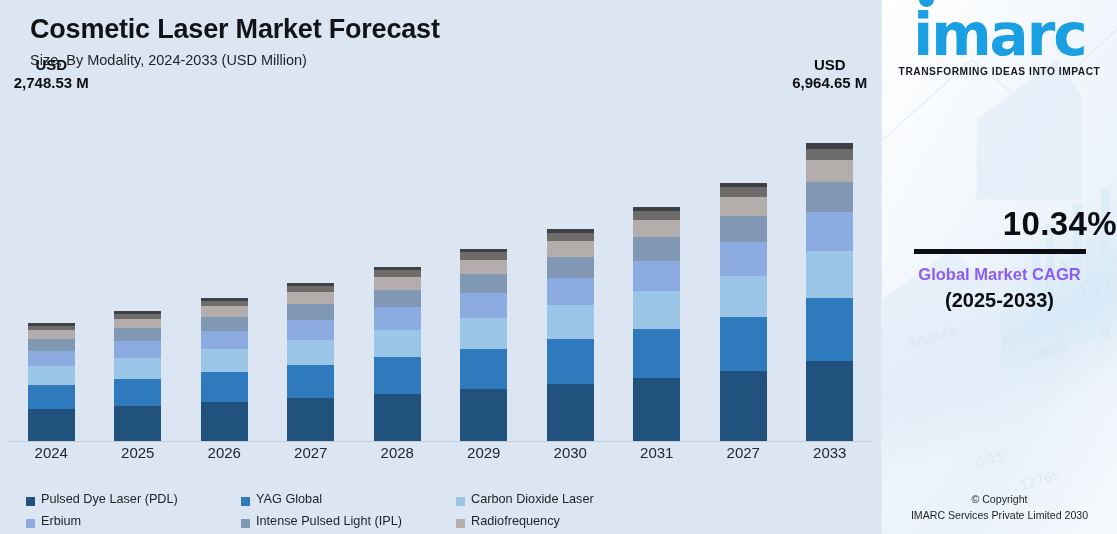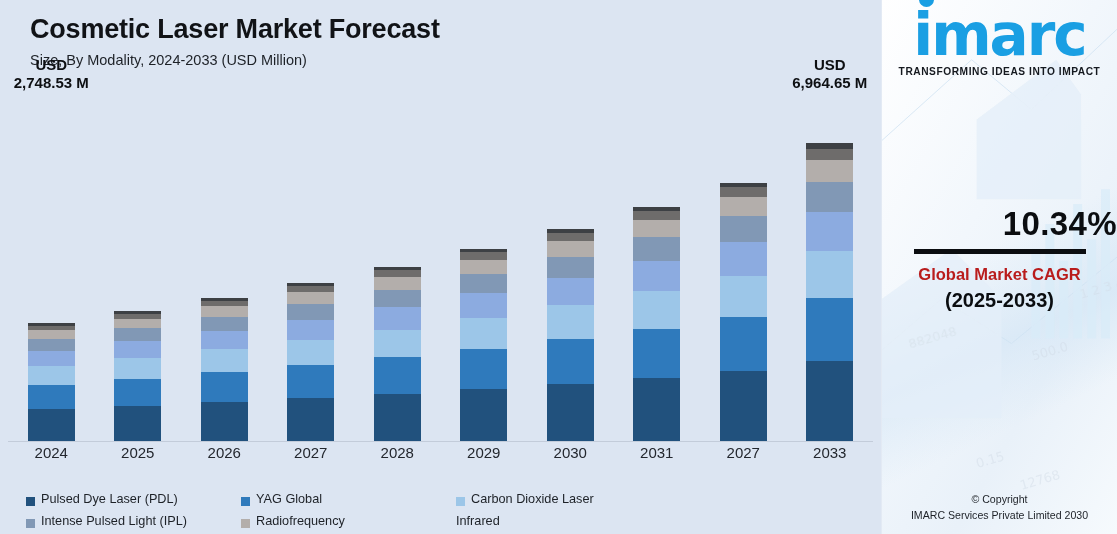--- a/index.html
+++ b/index.html
@@ -181,21 +181,21 @@
     text-align: right;
   }
   .cagr-rule {
     width: 172px; height: 5px;
     background: #0b0d10;
     margin: 7px auto 9px auto;
   }
   .cagr-l1 {
     font-size: 16.5px;
     font-weight: bold;
-    color: #b91c1c;
+    color: #8b5cf6;
     line-height: 1.35;
   }
   .cagr-l2 {
     font-size: 20px;
     font-weight: bold;
     color: #0b0d10;
     line-height: 1.45;
   }
 
   .copy-wrap {
@@ -365,20 +365,24 @@
           <span class="lg-sw" style="background: rgb(33, 81, 125);"></span>
           <span>Pulsed Dye Laser (PDL)</span>
         </div>
         <div class="lg-item">
           <span class="lg-sw" style="background: rgb(47, 122, 188);"></span>
           <span>YAG Global</span>
         </div>
         <div class="lg-item">
           <span class="lg-sw" style="background: rgb(156, 198, 232);"></span>
           <span>Carbon Dioxide Laser</span>
+        </div>
+        <div class="lg-item">
+          <span class="lg-sw" style="background: rgb(140, 171, 224);"></span>
+          <span>Erbium</span>
         </div>
         <div class="lg-item">
           <span class="lg-sw" style="background: rgb(129, 152, 181);"></span>
           <span>Intense Pulsed Light (IPL)</span>
         </div>
         <div class="lg-item">
           <span class="lg-sw" style="background: rgb(179, 174, 171);"></span>
           <span>Radiofrequency</span>
         </div>
         <div class="lg-item">

